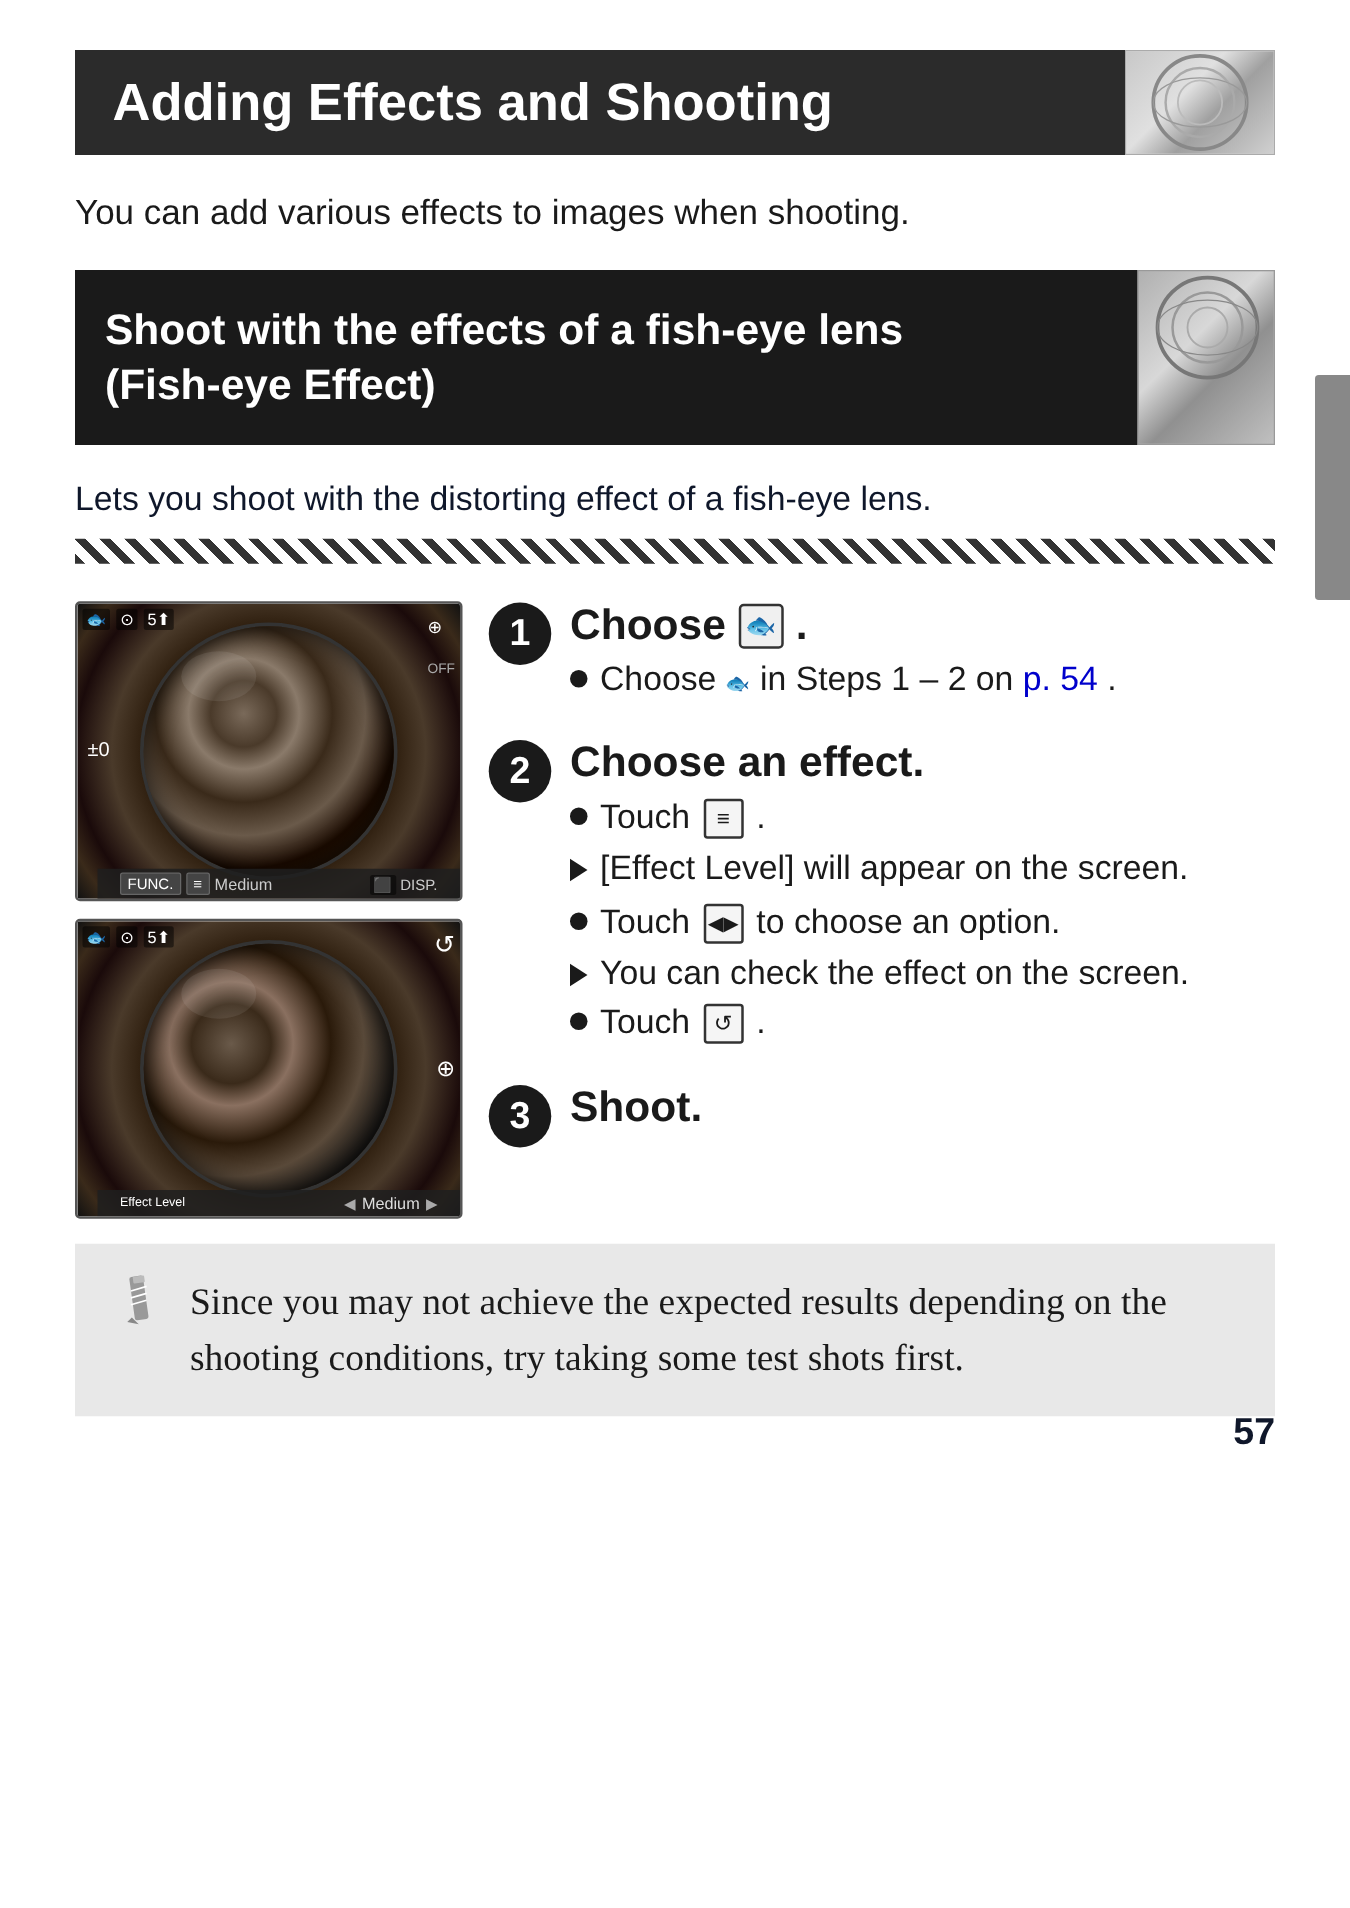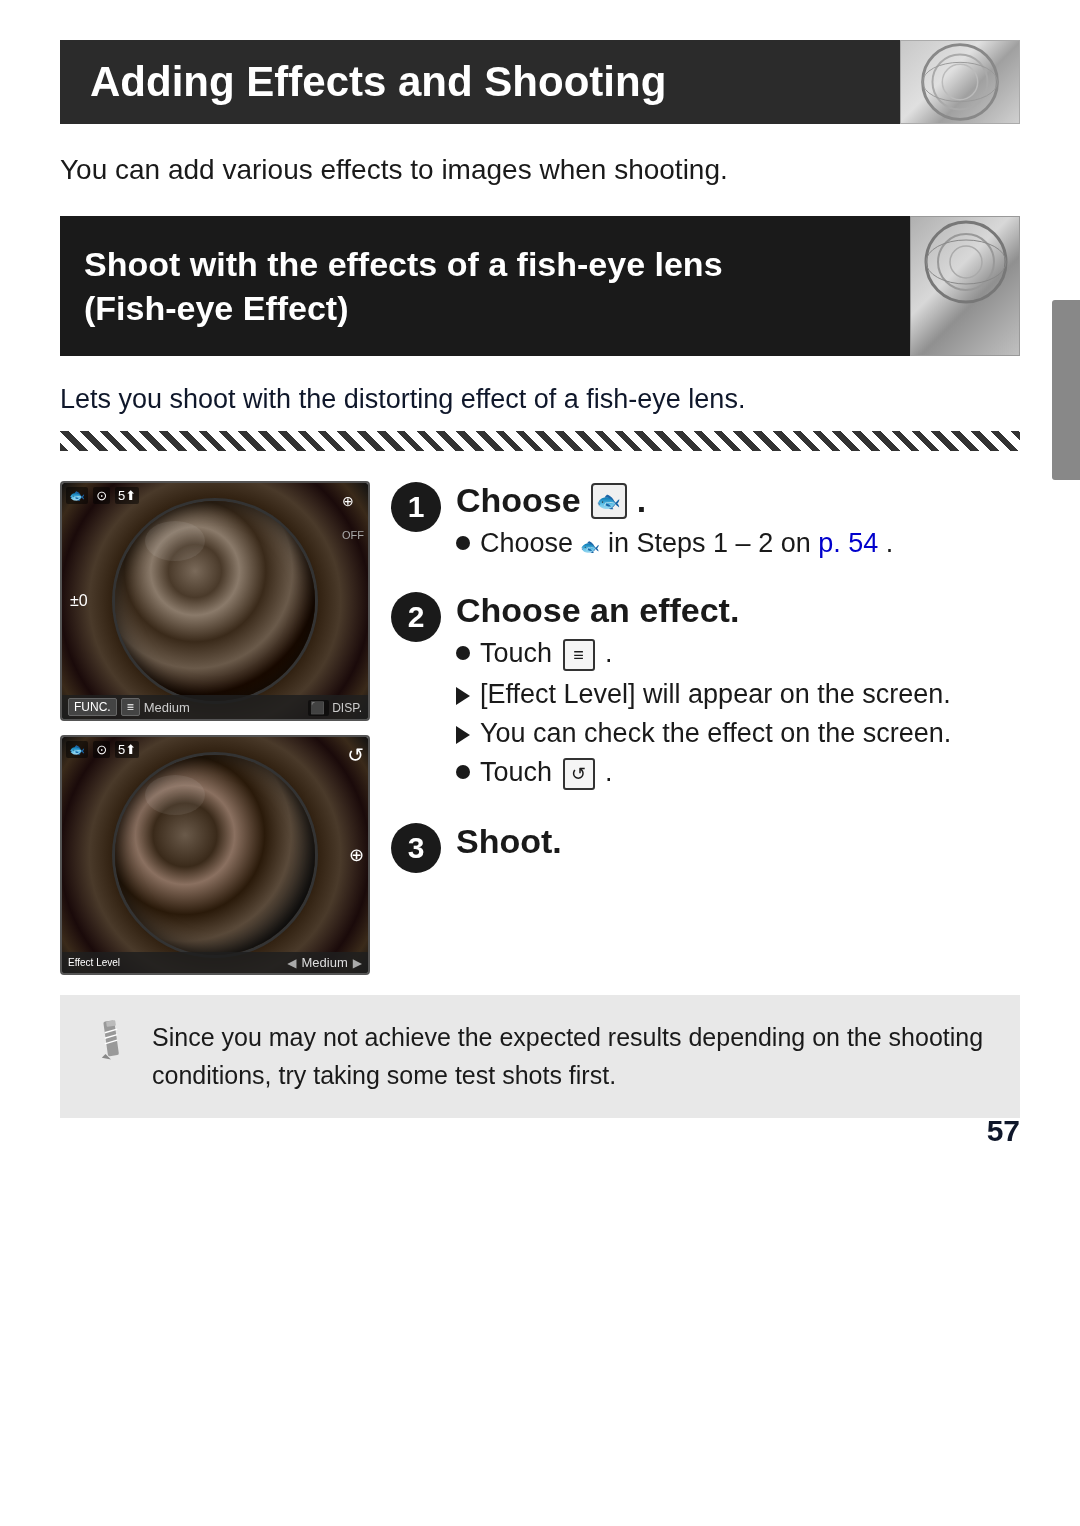--- a/index.html
+++ b/index.html
@@ -177,24 +177,24 @@
       position: absolute;
       left: 8px;
       top: 50%;
       transform: translateY(-50%);
       color: #ffffff;
       font-size: 16px;
     }
     .screen-bottom-bar {
       position: absolute;
       bottom: 0;
-      left: 0;
+      left: 16px;
       right: 0;
       background: rgba(30,30,30,0.85);
-      padding: 3px 6px;
+      padding: 3px 18px;
       display: flex;
       justify-content: space-between;
       align-items: center;
       font-size: 13px;
       color: #ddd;
     }
     .screen-bottom-left {
       display: flex;
       gap: 4px;
       align-items: center;
@@ -360,23 +360,24 @@
       background: #e8e8e8;
       display: flex;
       align-items: center;
       justify-content: center;
     }
     .note-icon svg {
       width: 40px;
       height: 46px;
     }
     .note-text {
-      font-size: 25px;
+      font-size: 30px;
       line-height: 1.5;
       color: #1a1a1a;
+      font-family: Liberation Serif, serif;
     }
 
     
     .page-number {
       position: absolute;
       bottom: 30px;
       right: 60px;
       font-size: 30px;
       font-weight: bold;
       color: #0f172a;
@@ -558,20 +559,28 @@
             <span>
               <span>Touch</span>
               <span class="inline-icon">≡</span>
               <span>.</span>
             </span>
           </div>
           <div class="step-bullet">
             <div class="bullet-arrow"></div>
             <span>[Effect Level] will appear on the screen.</span>
           </div>
+          <div class="step-bullet" style="margin-top:12px;">
+            <div class="bullet-dot"></div>
+            <span>
+              <span>Touch</span>
+              <span class="inline-icon" style="font-size:16px;">◀▶</span>
+              <span> to choose an option.</span>
+            </span>
+          </div>
           <div class="step-bullet">
             <div class="bullet-arrow"></div>
             <span>You can check the effect on the screen.</span>
           </div>
           <div class="step-bullet">
             <div class="bullet-dot"></div>
             <span>
               <span>Touch</span>
               <span class="inline-icon" style="font-size:18px;">↺</span>
               <span>.</span>

